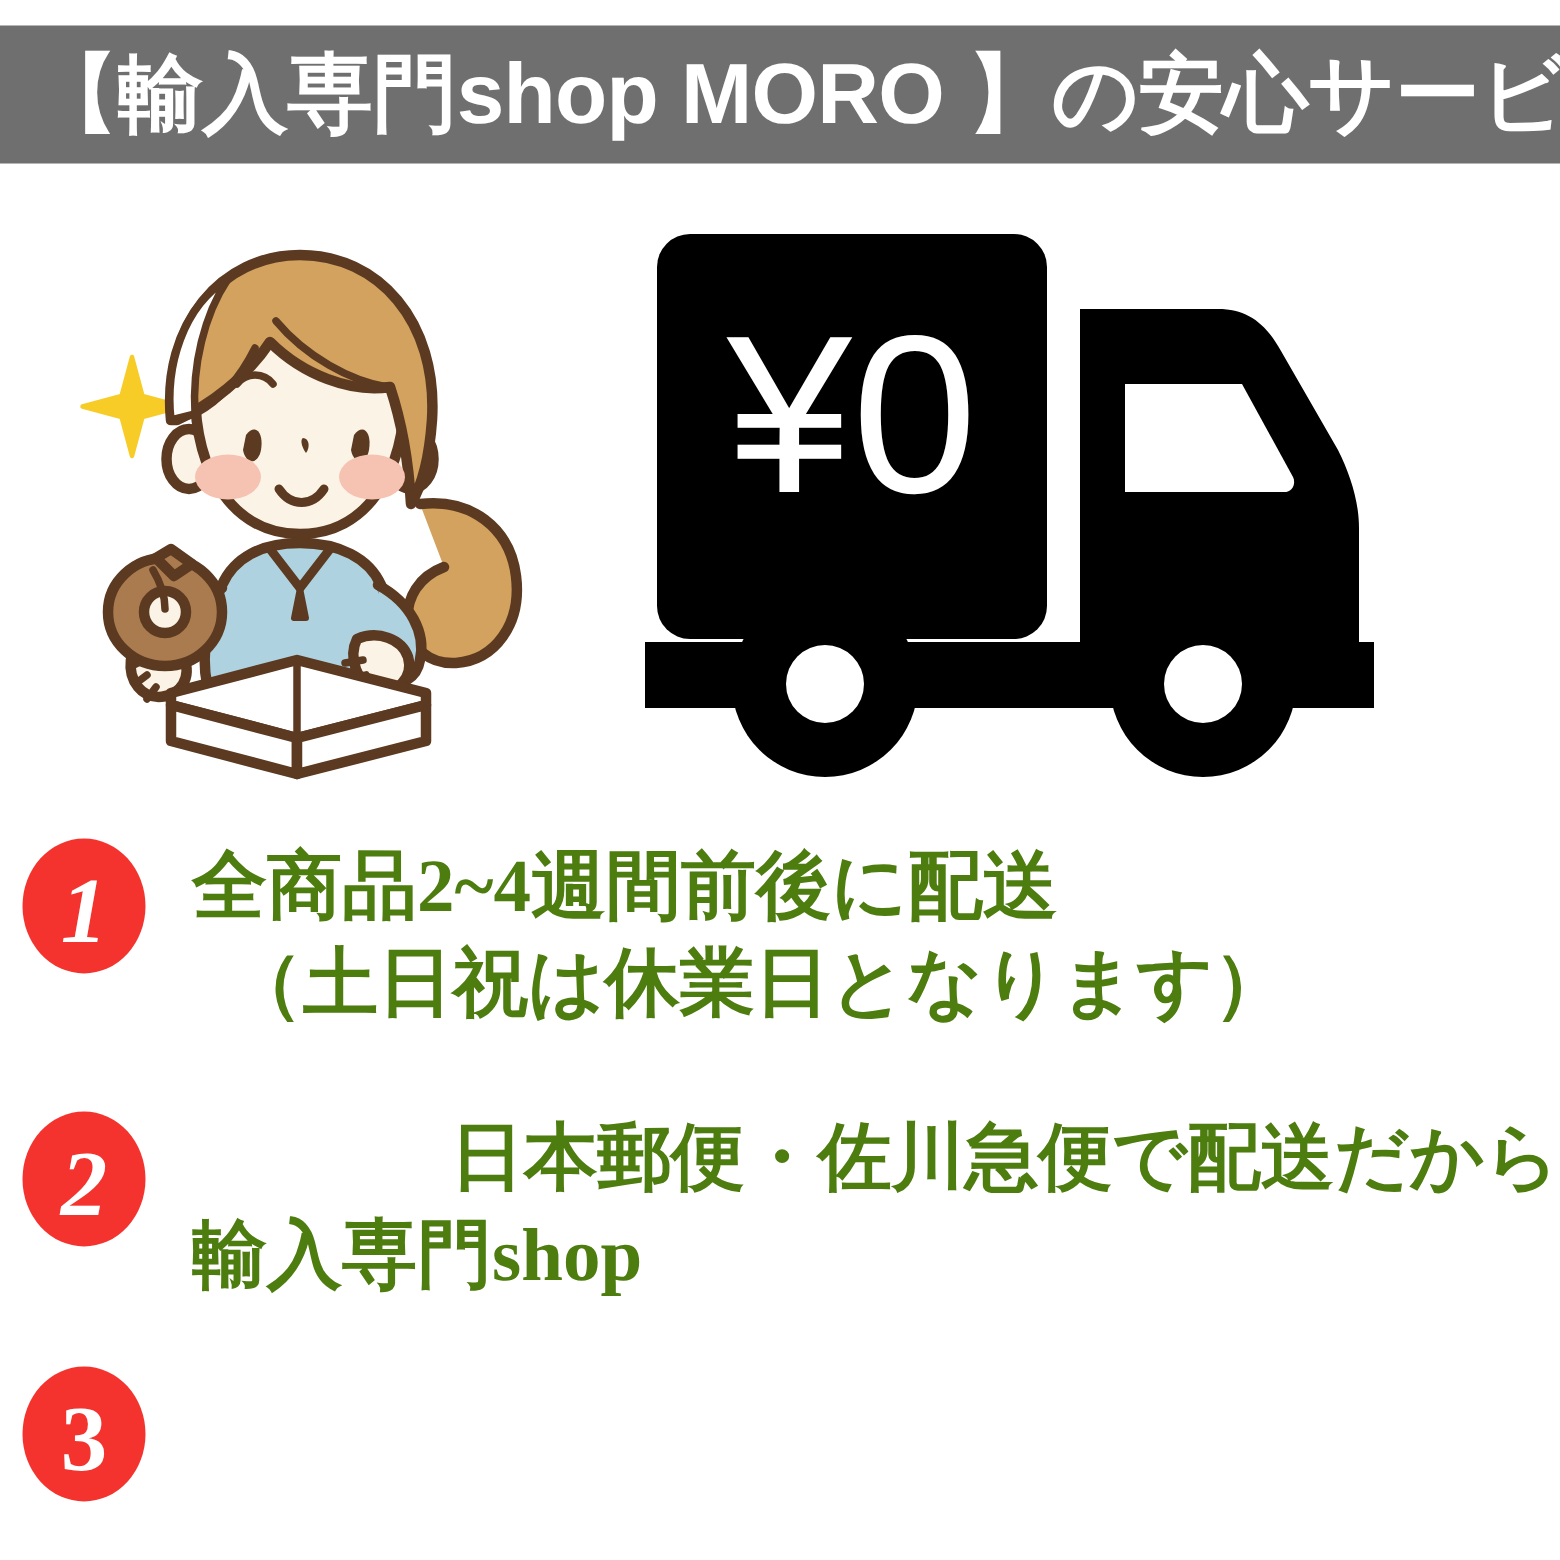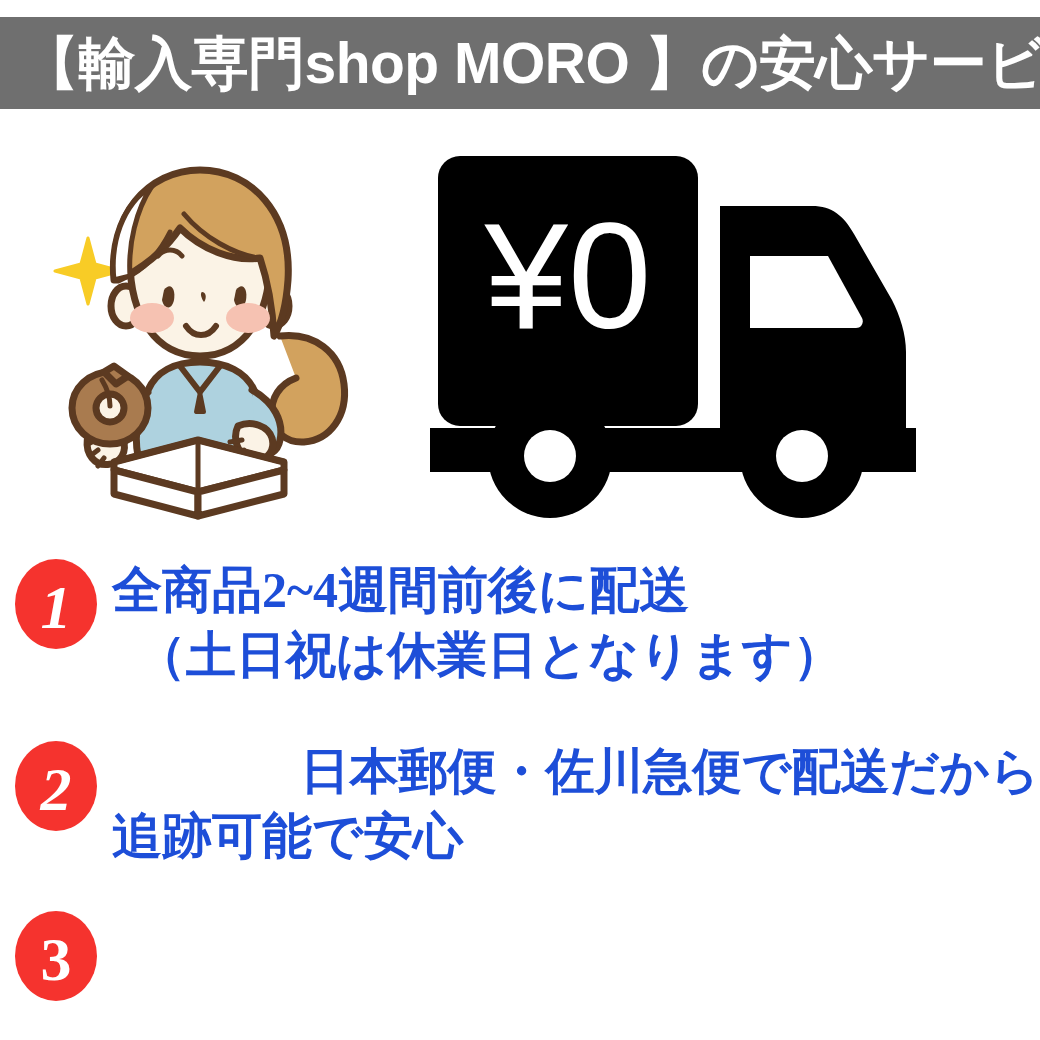--- a/index.html
+++ b/index.html
@@ -87,22 +87,22 @@
     flex: 0 0 auto;
     width: 84px;
     height: 92px;
     margin-left: 14px;
     position: relative;
   }
   .badge svg { display: block; }
 
   .benefit-text {
     flex: 1 1 auto;
-    margin-left: 14px;
-    color: #1d4ed8;
+    margin-left: 30px;
+    color: #4d7c0f;
   }
   .benefit-line {
     font-family: "Liberation Serif", "DejaVu Serif", serif;
     font-weight: 700;
     font-size: 50px;
     line-height: 1.30;
     letter-spacing: 0px;
     white-space: nowrap;
   }
   .benefit-line.indent { padding-left: 24px; }
@@ -232,21 +232,21 @@
 
     <div class="benefit-row r2">
       <div class="badge">
         <svg viewBox="0 0 84 92" width="84" height="92" aria-hidden="true">
           <ellipse cx="42" cy="46" rx="41" ry="45" fill="#f5332e"></ellipse>
           <text x="42" y="70" fill="#ffffff" text-anchor="middle" font-family="'Liberation Serif','DejaVu Serif',serif" font-size="62" font-style="italic" font-weight="700">2</text>
         </svg>
       </div>
       <div class="benefit-text">
         <div class="benefit-line slim">日本郵便・佐川急便で配送だから</div>
-        <div class="benefit-line">追跡可能で安心</div>
+        <div class="benefit-line">輸入専門shop</div>
       </div>
     </div>
 
     <div class="benefit-row r3">
       <div class="badge">
         <svg viewBox="0 0 84 92" width="84" height="92" aria-hidden="true">
           <ellipse cx="42" cy="46" rx="41" ry="45" fill="#f5332e"></ellipse>
           <text x="42" y="70" fill="#ffffff" text-anchor="middle" font-family="'Liberation Serif','DejaVu Serif',serif" font-size="62" font-weight="700">3</text>
         </svg>
       </div>

